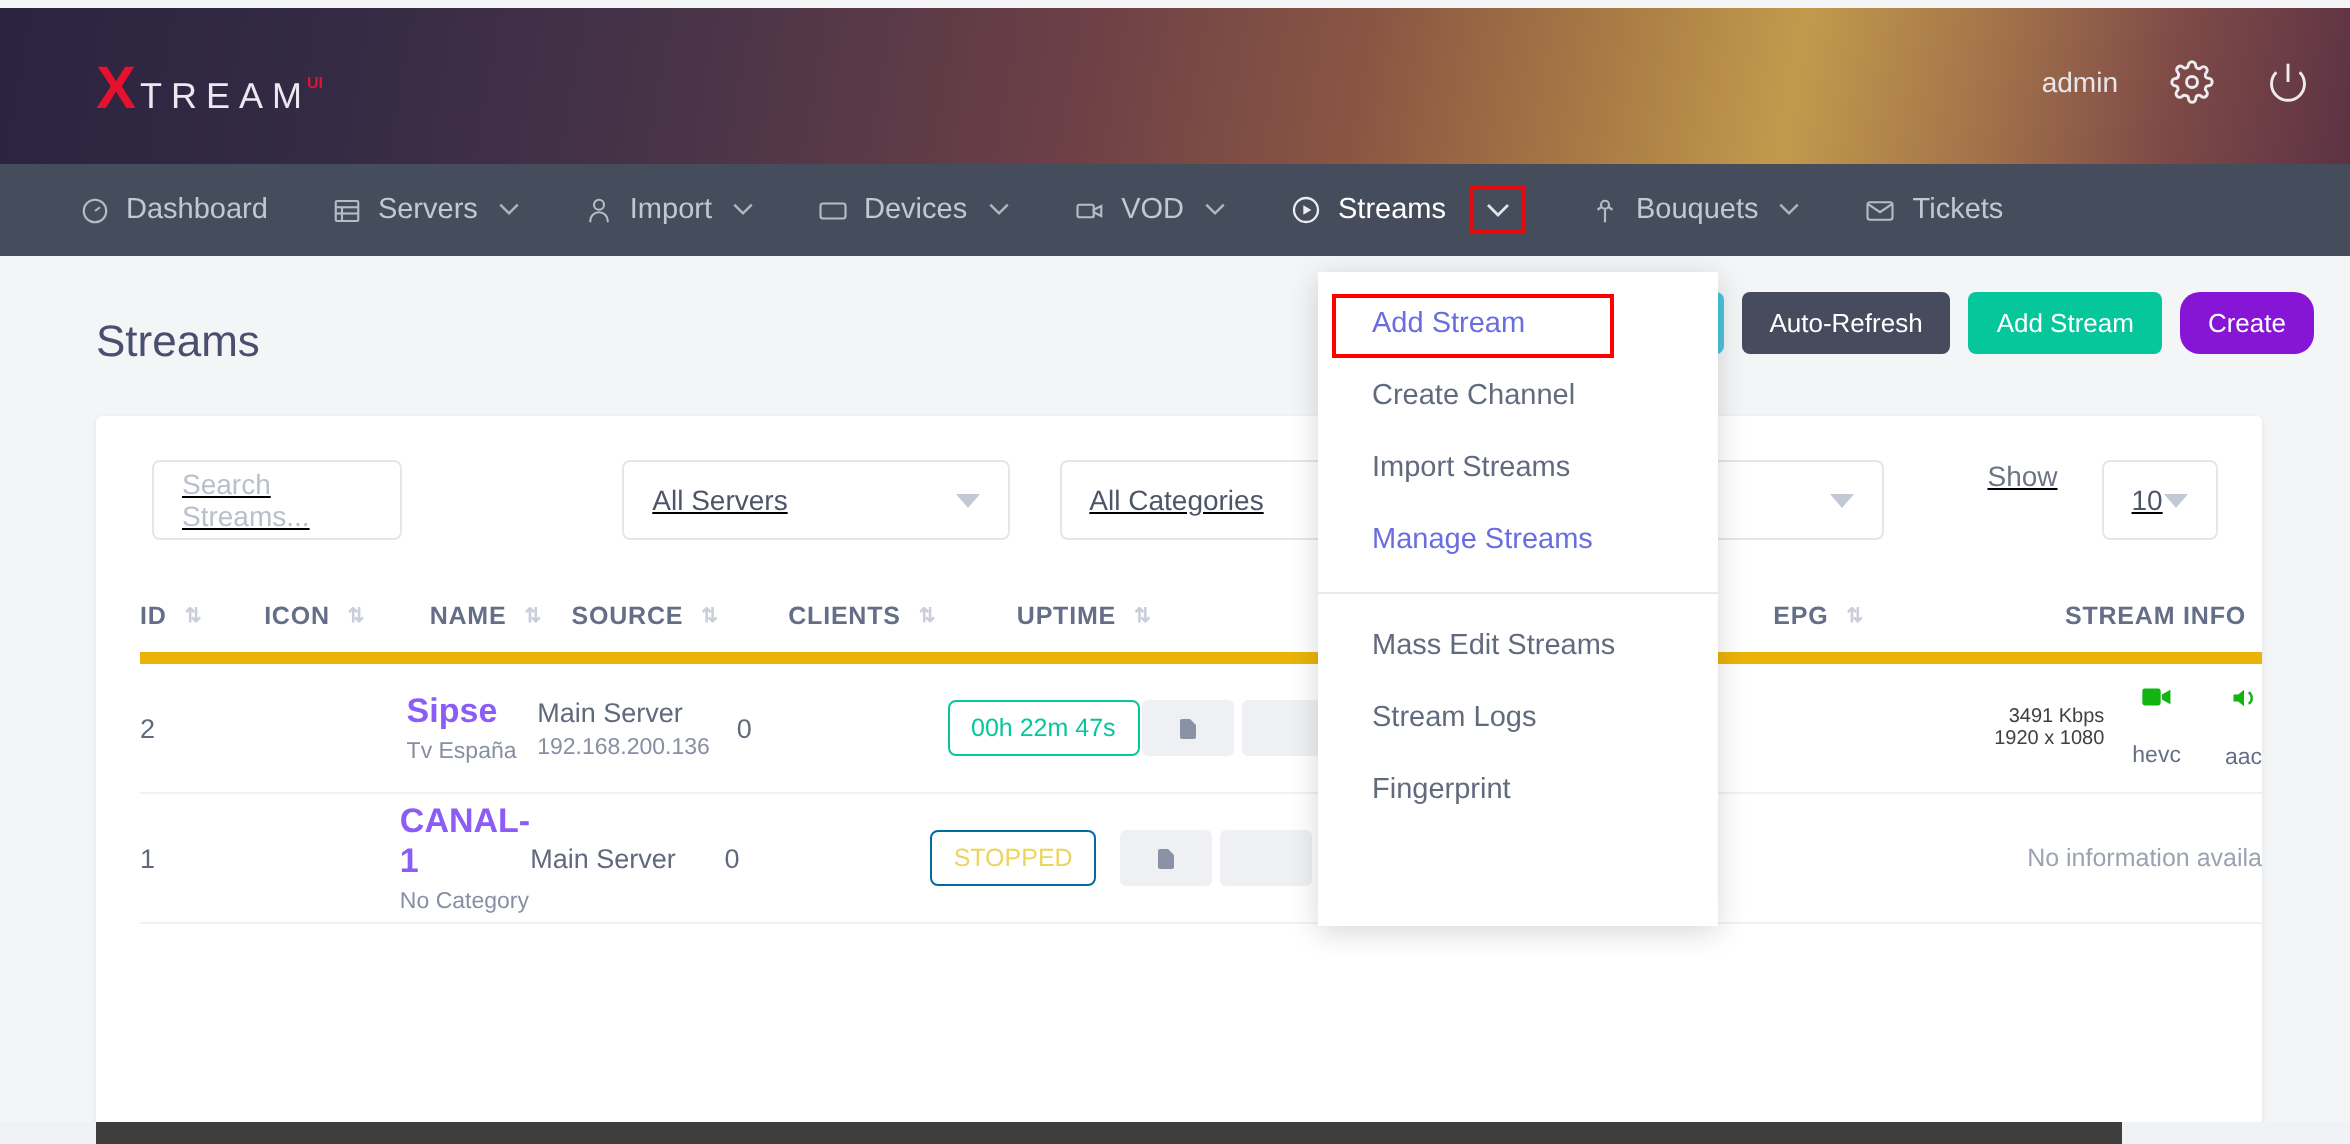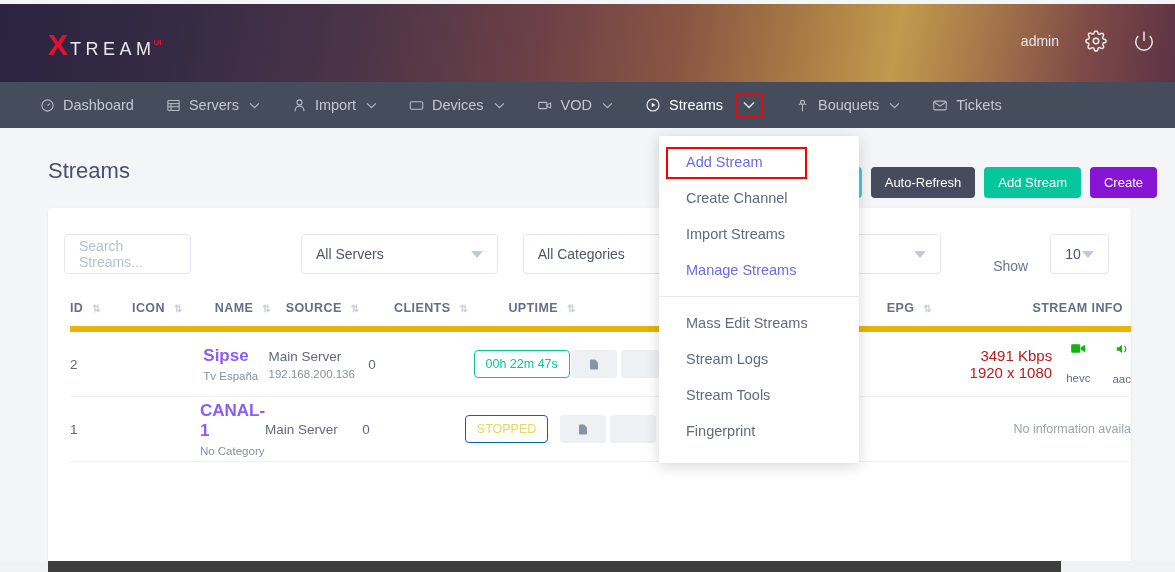--- a/index.html
+++ b/index.html
@@ -64,43 +64,43 @@
   }
 
   
   .content { position: absolute; top: 128px; left: 0; width: 1175px; height: 444px; }
   .page-title {
     position: absolute; left: 48px; top: 30px;
     font-size: 22px; color: #4a4f6e; font-weight: normal;
   }
 
   .top-actions {
-    position: absolute; right: 18px; top: 39px;
+    position: absolute; right: 18px; top: 18px;
     display: flex; align-items: center; gap: 9px;
   }
   .btn {
     border: none; border-radius: 4px; color: #fff; font-size: 13px;
     padding: 0 14px; height: 31px; display: inline-flex; align-items: center;
     justify-content: center; cursor: pointer; font-family: "Liberation Sans", sans-serif;
   }
   .btn-yellow { background: #ecd45d; width: 44px; padding: 0; }
   .btn-cyan   { background: #4bc5dd; width: 40px; padding: 0; font-size: 14px; }
   .btn-dark   { background: #464b5e; }
   .btn-teal   { background: #06c79c; }
-  .btn-purple { background: #8715d6; }
+  .btn-purple { background: #8715d6; border-radius: 10px; }
 
   
   .card {
     position: absolute; left: 48px; top: 80px; width: 1083px; height: 404px;
     background: #ffffff; border-radius: 3px;
     box-shadow: 0 1px 3px rgba(0,0,0,.08);
   }
   .filter-row {
-    position: absolute; top: 22px; left: 16px; right: 22px; height: 44px;
-    display: flex; align-items: flex-end;
+    position: absolute; top: 22px; left: 28px; right: 22px; height: 44px;
+    display: flex; align-items: flex-start; text-decoration: underline;
   }
   .input-box {
     height: 40px; border: 1px solid #e3e6ec; border-radius: 4px;
     background: #fff; display: flex; align-items: center;
     padding: 0 14px; font-size: 14px; color: #4d5668;
   }
   .search-input { width: 158px; color: #b9bfcb; }
   .select-box { justify-content: space-between; cursor: pointer; }
   .sel-servers { width: 250px; margin-left: 110px; }
   .sel-categories { width: 250px; margin-left: 25px; }
@@ -153,21 +153,21 @@
   .act-group { display: flex; gap: 4px; }
   .act-btn {
     background: #eff0f4; border-radius: 3px; width: 46px; height: 28px;
     display: flex; align-items: center; justify-content: center;
     color: #8a92a5; cursor: pointer;
   }
   .epg-circle {
     width: 15px; height: 15px; border-radius: 50%;
     border: 2px solid #f2622d; display: inline-block;
   }
-  .info-stack { flex-direction: column; align-items: flex-end; color: #b91c1c; font-size: 15px; }
+  .info-stack { flex-direction: column; align-items: flex-end; color: #404040; font-size: 10px; }
   .info-codecs { display: flex; gap: 22px; align-items: flex-start; }
   .codec { display: flex; flex-direction: column; align-items: center; font-size: 11.5px; color: #646e87; gap: 15px; }
   .codec .g { color: #13b312; margin-bottom: 3px; display: flex; }
   .info-none { color: #9ba2b2; font-size: 12.5px; white-space: nowrap; }
 
   .tbl-foot {
     position: absolute; bottom: 16px; left: 22px; right: 22px;
     display: flex; align-items: center; justify-content: space-between;
   }
   .pager { display: flex; align-items: center; gap: 16px; margin-right: 30px; }
@@ -538,18 +538,17 @@
   </div>
 
   <div class="dropdown">
     <div class="dd-item link">Add Stream</div>
     <div class="dd-item">Create Channel</div>
     <div class="dd-item">Import Streams</div>
     <div class="dd-item link">Manage Streams</div>
     <div class="dd-sep"></div>
     <div class="dd-item">Mass Edit Streams</div>
     <div class="dd-item">Stream Logs</div>
-    <div class="dd-item">Stream Tools</div>
     <div class="dd-item">Fingerprint</div>
     <div class="dd-highlight"></div>
   </div>
 
 </div>
 
 </body></html>

